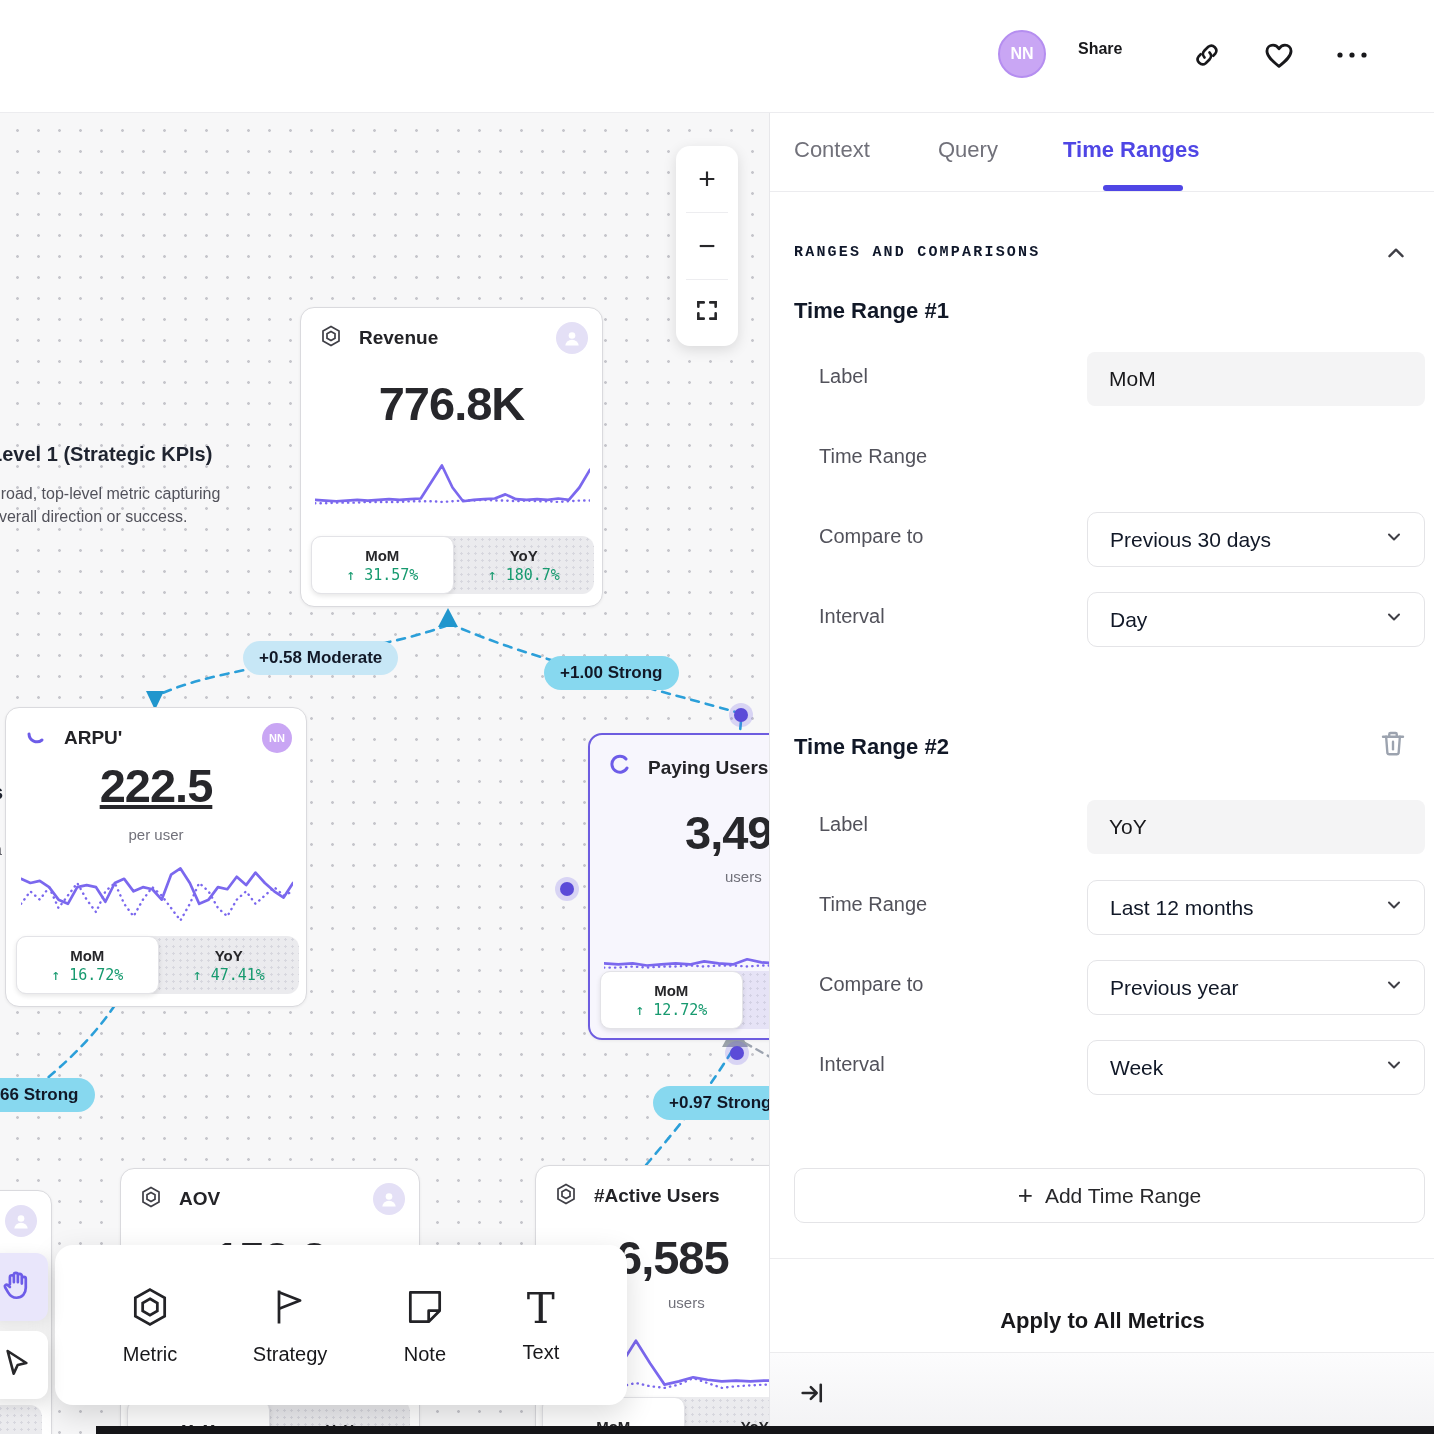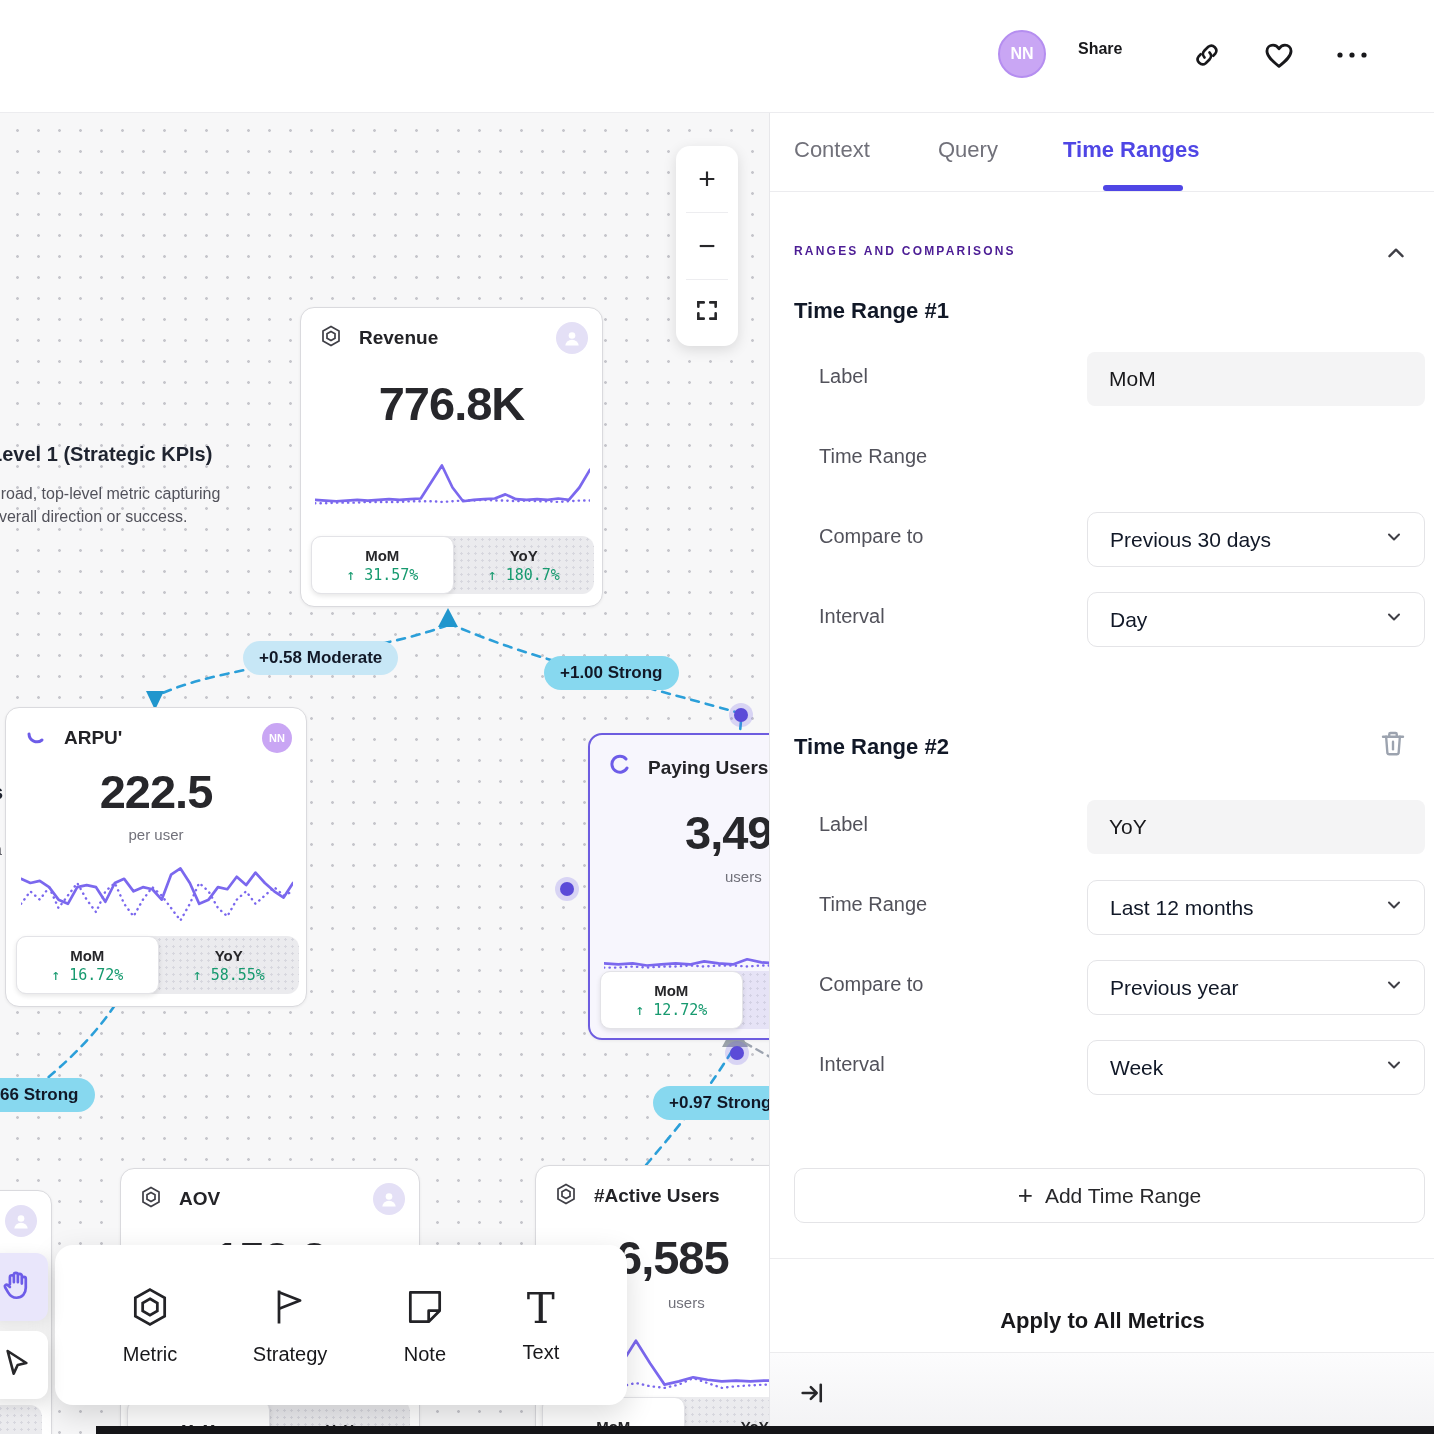--- a/index.html
+++ b/index.html
@@ -16,22 +16,22 @@
   .hicon { position:absolute; cursor:pointer; }
 
   
   .panel { position:absolute; left:769px; top:113px; width:665px; height:1321px; background:#fff;
     border-left:1px solid #e7e7ea; z-index:30; }
   .tabs { position:relative; height:79px; border-bottom:1px solid #ececef; }
   .tab { position:absolute; top:24px; font-size:22px; color:#71717a; cursor:pointer; }
   .tab.t0 { left:24px; } .tab.t1 { left:168px; } .tab.t2 { left:293px; color:#4f46e5; font-weight:600; }
   .tab-underline { position:absolute; left:333px; top:72px; width:80px; height:6px; border-radius:3px; background:#4f46e5; }
 
-  .section-head { position:absolute; left:24px; top:131px; font-size:12px; font-weight:bold;
-    letter-spacing:2.2px; color:#4c1d95; }
+  .section-head { position:absolute; left:24px; top:131px; font-size:15px; font-weight:bold;
+    letter-spacing:2.2px; color:#0f172a;font-family:Liberation Mono, monospace; }
   .collapse-chevron { position:absolute; left:613px; top:128px; cursor:pointer; }
 
   .tr-title { position:absolute; left:24px; font-size:22px; font-weight:bold; color:#111827; }
   .f-label { position:absolute; left:49px; font-size:20px; color:#52525b;text-align:center; }
   .f-input { position:absolute; left:317px; width:338px; height:54px; background:#f4f4f5; border-radius:8px;
     font-size:21px; color:#18181b; display:flex; align-items:center; padding-left:22px; }
   .f-select { position:absolute; left:317px; width:338px; height:55px; background:#fff; border:1px solid #e4e4e7;
     border-radius:10px; font-size:21px; font-weight:500; color:#111827; display:flex; align-items:center;
     padding:0 20px 0 22px; cursor:pointer; }
   .f-select .grow { flex:1; }
@@ -192,34 +192,34 @@
   <div class="card" style="left:5px; top:594px; width:302px; height:300px;">
     <div class="card-head">
       <span>
         <svg width="24" height="24" viewBox="0 0 24 24" fill="none" stroke="#6d5ce8" stroke-width="3" stroke-linecap="round">
           <path d="M5 10 A 8 8 0 0 0 18 16"></path>
         </svg>
       </span>
       <span class="card-title">ARPU'</span>
       <span class="card-badge-nn">NN</span>
     </div>
-    <div class="big-num" style="top:56px;">222.5</div>
+    <div class="big-num" style="top:50px;text-decoration:underline;">222.5</div>
     <div class="unit" style="top:118px;">per user</div>
     <svg class="spark" style="left:15px; top:150px;" width="272" height="75" viewBox="0 0 100 36" preserveAspectRatio="none">
         <polyline points="0.00,22 3.45,16 6.90,20 10.34,14 13.79,24 17.24,18 20.69,12 24.14,20 27.59,26 31.03,16 34.48,12 37.93,22 41.38,28 44.83,20 48.28,14 51.72,18 55.17,24 58.62,30 62.07,22 65.52,12 68.97,16 72.41,24 75.86,28 79.31,20 82.76,16 86.21,22 89.66,18 93.10,14 96.55,18 100.00,16" class="spark-dot"></polyline>
         <polyline points="0.00,10 3.45,12 6.90,11 10.34,14 13.79,20 17.24,22 20.69,14 24.14,13 27.59,14 31.03,21 34.48,12 37.93,10 41.38,16 44.83,14 48.28,15 51.72,20 55.17,8 58.62,5 62.07,12 65.52,22 68.97,20 72.41,14 75.86,15 79.31,9 82.76,13 86.21,7 89.66,12 93.10,16 96.55,19 100.00,12" class="spark-solid"></polyline>
       </svg>
     <div class="pills" style="left:10px; top:228px; width:283px;">
       <div class="pill active">
         <div class="pill-label">MoM</div>
         <div class="pill-value">↑ 16.72%</div>
       </div>
       <div class="pill">
         <div class="pill-label">YoY</div>
-        <div class="pill-value">↑ 58.55%</div>
+        <div class="pill-value">↑ 47.41%</div>
       </div>
     </div>
   </div>
 
   <div class="card selected" style="left:588px; top:620px; width:300px; height:307px;padding-left:21px;">
     <div class="card-head" style="top:16px;">
       <span>
         <svg width="24" height="24" viewBox="0 0 24 24" fill="none" stroke="#6d5ce8" stroke-width="3" stroke-linecap="round">
           <path d="M18 5 A 8 8 0 1 0 19 14"></path>
         </svg>

